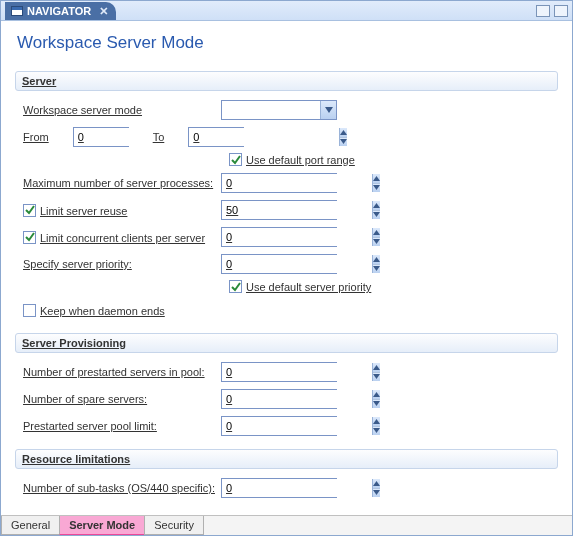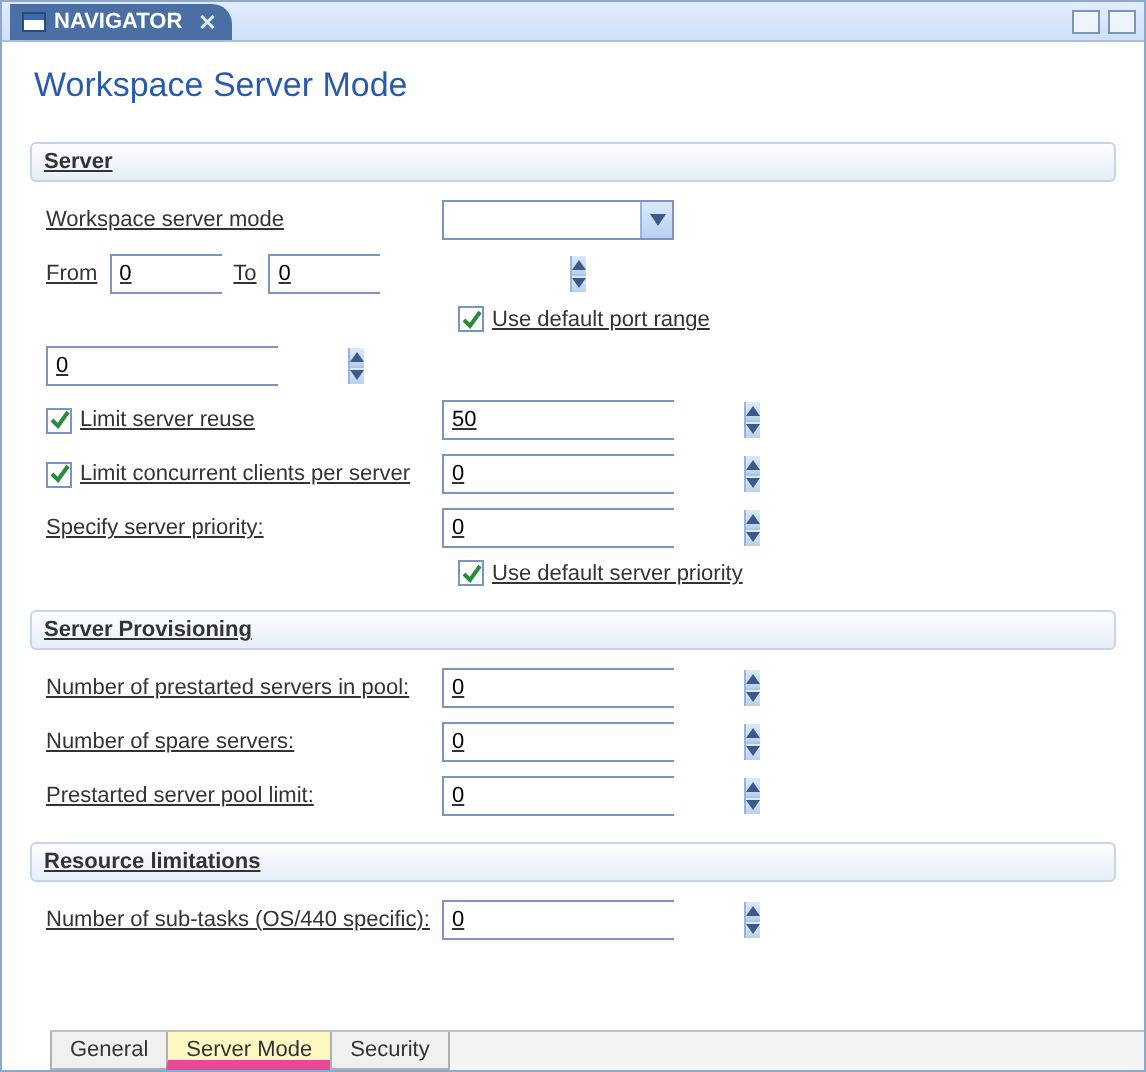--- a/index.html
+++ b/index.html
@@ -85,24 +85,24 @@
   display: flex;
   align-items: center;
   margin: 5px 0 5px 8px;
   min-height: 22px;
 }
 .row .label {
   min-width: 198px;
 }
 .row .label.checkline {
   display: flex;
-  align-items: center;
+  align-items: flex-end;
   gap: 4px;
 }
-.controls { display: flex; align-items: center; gap: 6px; }
+.controls { display: flex; align-items: center; gap: 24px; }
 .select-box {
   width: 116px; height: 20px;
   border: 1px solid #7a94c6;
   background: #fff;
   display: flex;
   align-items: center;
   justify-content: flex-end;
 }
 .select-arrow {
   width: 16px; height: 18px;
@@ -156,33 +156,33 @@
   display: flex;
   align-items: flex-end;
   gap: 4px;
   margin-top: 3px; margin-bottom: 6px;
 }
 .bottom-tabs {
   display: flex;
   border-top: 1px solid #c0c0c0;
   background: #f4f4f4;
   height: 20px;
-  margin-left: 24px;
 }
 .btab {
   padding: 3px 9px;
   border: 1px solid #b0b0b0;
   border-top: none;
   background: #f0f0f0;
   margin-right: -1px;
   color: #333;
 }
 .btab.active {
-  background: #fef9c3;
-  border-bottom: 5px solid #ec4899;
+  background: #f9a8d4;
+  border-bottom: 1px solid #ec4899;
+  font-weight: bold;
 }
 </style>
 </head>
 <body>
 
 <div class="window">
   <div class="titlebar">
     <div class="tab-group">
       <div class="tab">
         <span class="icon-box"></span>
@@ -255,20 +255,21 @@
       <div class="indent-check">
         <span class="checkbox checked">
           <svg viewBox="0 0 10 10">
               <polyline points="1,5 4,8 9,1" stroke="#2a8a3a" stroke-width="2" fill="none"></polyline>
             </svg>
         </span>
         <span>Use default port range</span>
       </div>
 
       <div class="row">
+        <span class="label">Maximum number of server processes:</span>
         <div class="controls">
           <div class="spin w116">
             <input value="0" style="">
             <div class="arrows">
               <div>
                   <svg viewBox="0 0 7 5">
                     <polygon points="3.5,0 7,5 0,5" fill="#3a5a8a"></polygon>
                   </svg>
                 </div>
               <div>
@@ -360,20 +361,28 @@
 
       <div class="indent-check">
         <span class="checkbox checked">
           <svg viewBox="0 0 10 10">
               <polyline points="1,5 4,8 9,1" stroke="#2a8a3a" stroke-width="2" fill="none"></polyline>
             </svg>
         </span>
         <span>Use  default server priority</span>
       </div>
 
+      <div class="row">
+        <span class="label checkline">
+          <span class="checkbox">
+            
+          </span>
+          <span>Keep when daemon ends</span>
+        </span>
+      </div>
     </div>
 
     <div class="section">
       <div class="section-header">Server Provisioning</div>
 
       <div class="row">
         <span class="label">Number of prestarted servers in pool:</span>
         <div class="controls">
           <div class="spin w116">
             <input value="0" style="">

